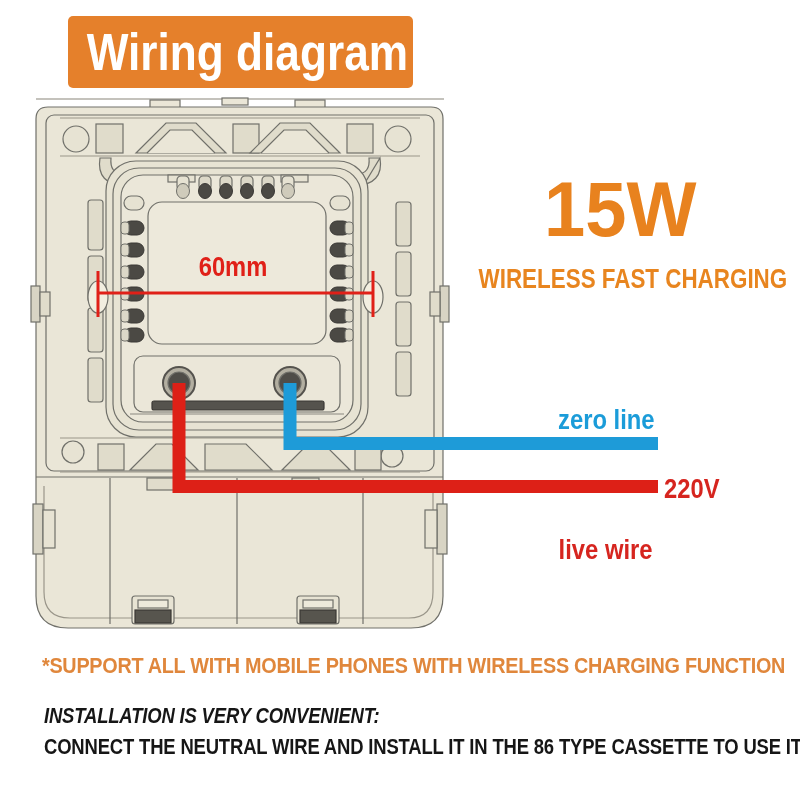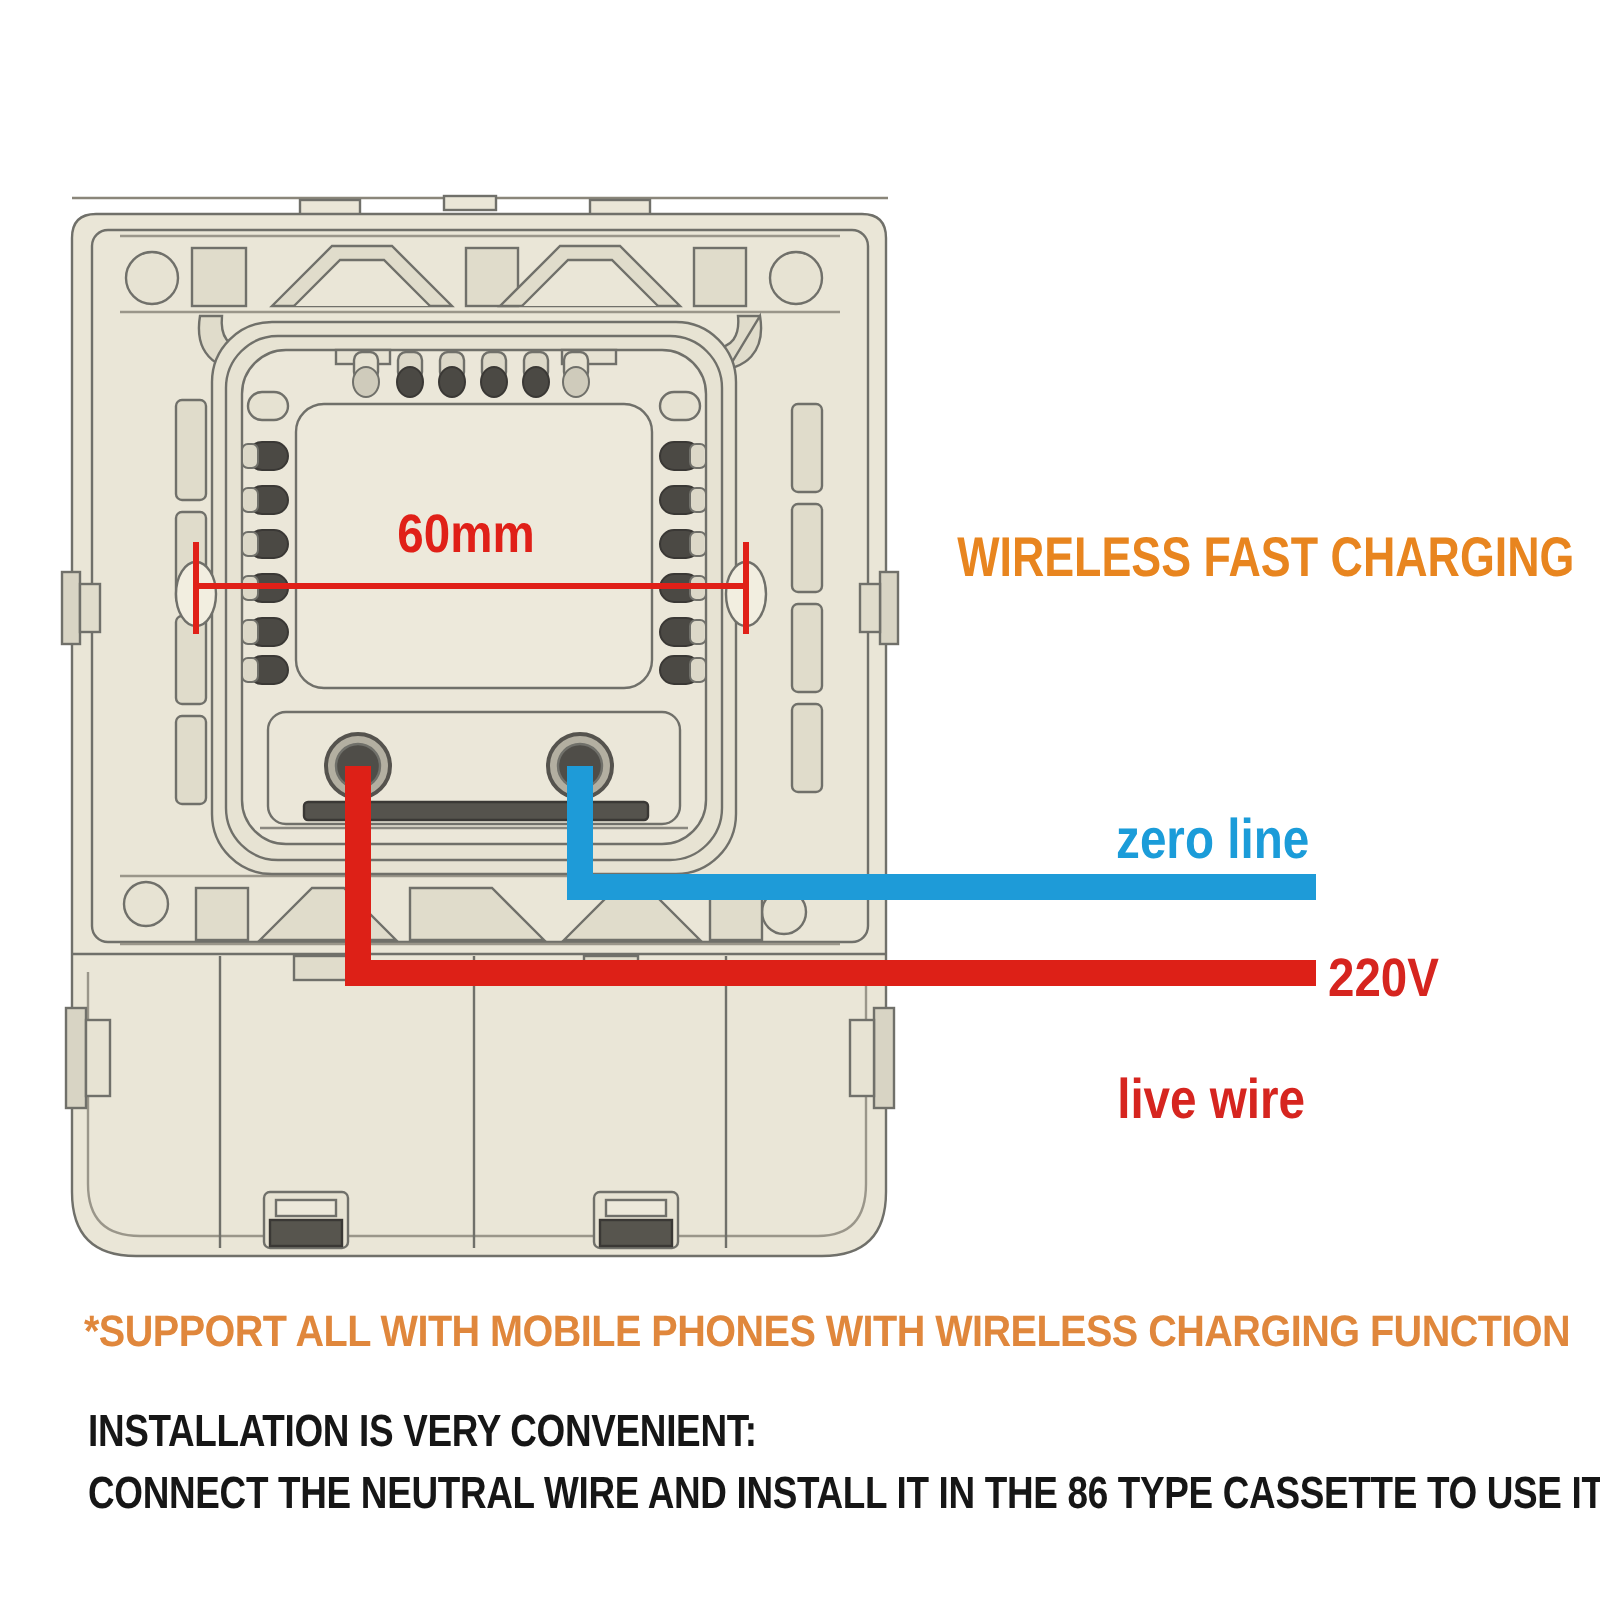--- a/index.html
+++ b/index.html
@@ -40,21 +40,21 @@
 
   
   .support-wrap{left:42px;top:654px;}
   .support-text{display:inline-block;transform:scaleX(.90);transform-origin:left top;
                 font-size:22px;line-height:24px;font-weight:700;color:#E0873C;
                 letter-spacing:-.3px;white-space:nowrap;}
   .inst{left:44px;}
   .inst-text{display:inline-block;transform:scaleX(.82);transform-origin:left top;
              font-size:22.5px;line-height:25px;font-weight:600;color:#161616;
              letter-spacing:-.2px;white-space:nowrap;}
-  .inst1{top:703px;} .inst2{top:734px;}
+  .inst1{top:703px;font-style:italic;} .inst2{top:734px;}
 </style>
 </head>
 <body>
 
 <div class="canvas">
 
   <svg width="800" height="800" viewBox="0 0 800 800">
     <defs>
       <g id="pt-dark">
         <rect x="-6" y="0" width="12" height="14" rx="4" fill="#DCD8C8" stroke="#70706A" stroke-width="1.2"></rect>
@@ -212,21 +212,27 @@
     <g stroke="#E02018" stroke-width="3">
       <path d="M98,293 H373"></path>
       <path d="M98,271 V317"></path>
       <path d="M373,271 V317"></path>
     </g>
 
     <path d="M290,383 V443.5 H658" stroke="#1E9BD8" stroke-width="13" fill="none"></path>
     <path d="M179,383 V486.5 H658" stroke="#DD2017" stroke-width="13" fill="none"></path>
   </svg>
 
-
+  <div class="abs banner">
+    <span class="banner-text">Wiring diagram</span>
+  </div>
+
+  <div class="abs power-wrap">
+    <span class="power-text">15W</span>
+  </div>
   <div class="abs subtitle-wrap">
     <span class="subtitle-text">WIRELESS FAST CHARGING</span>
   </div>
 
   <div class="abs zero-wrap">
     <span class="zero-text">zero line</span>
   </div>
   <div class="abs volt-wrap">
     <span class="volt-text">220V</span>
   </div>

